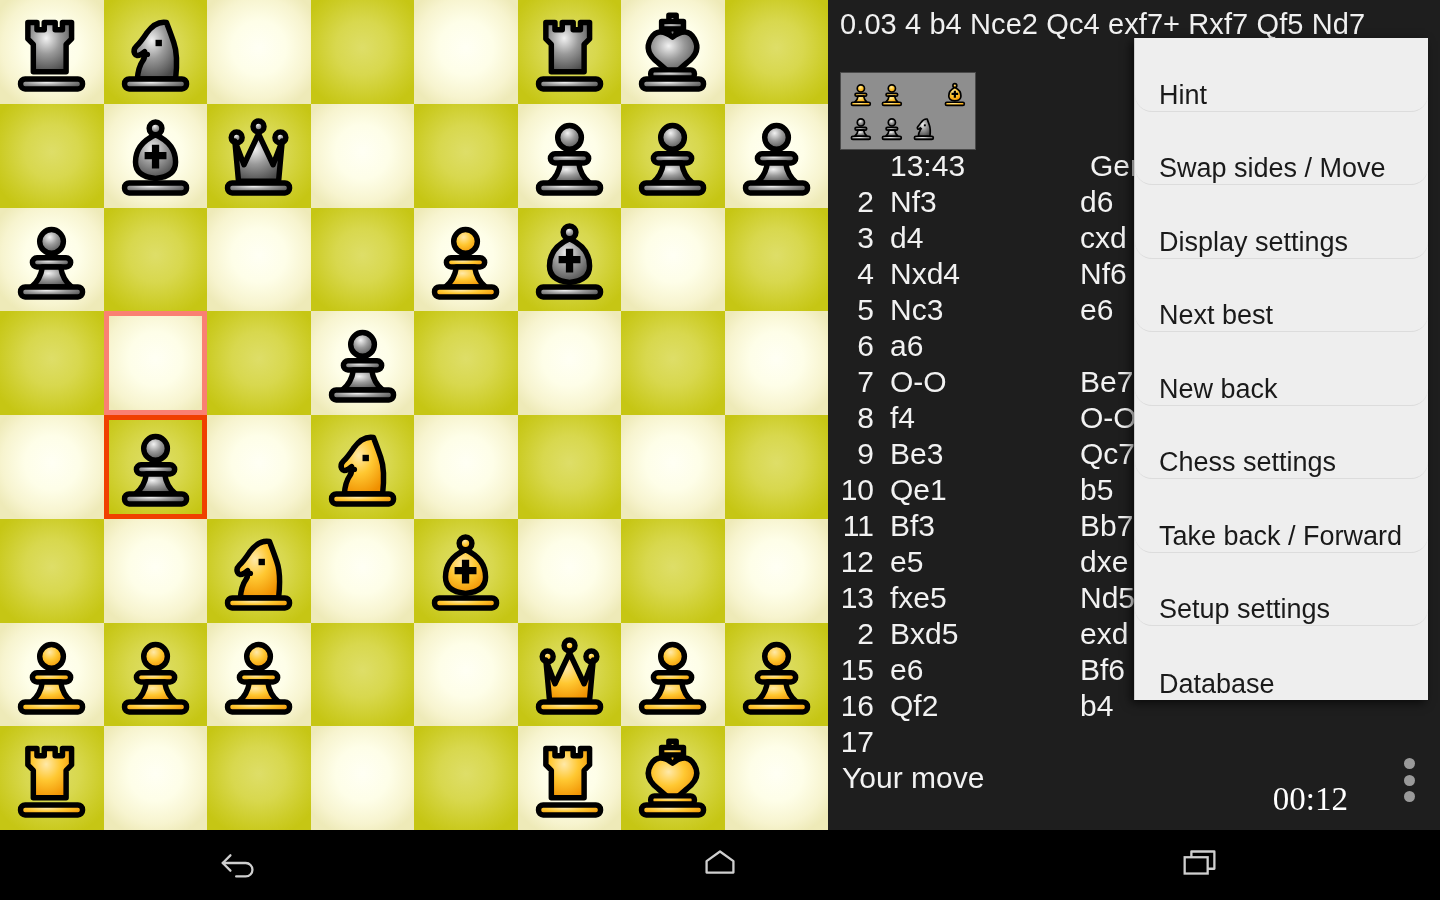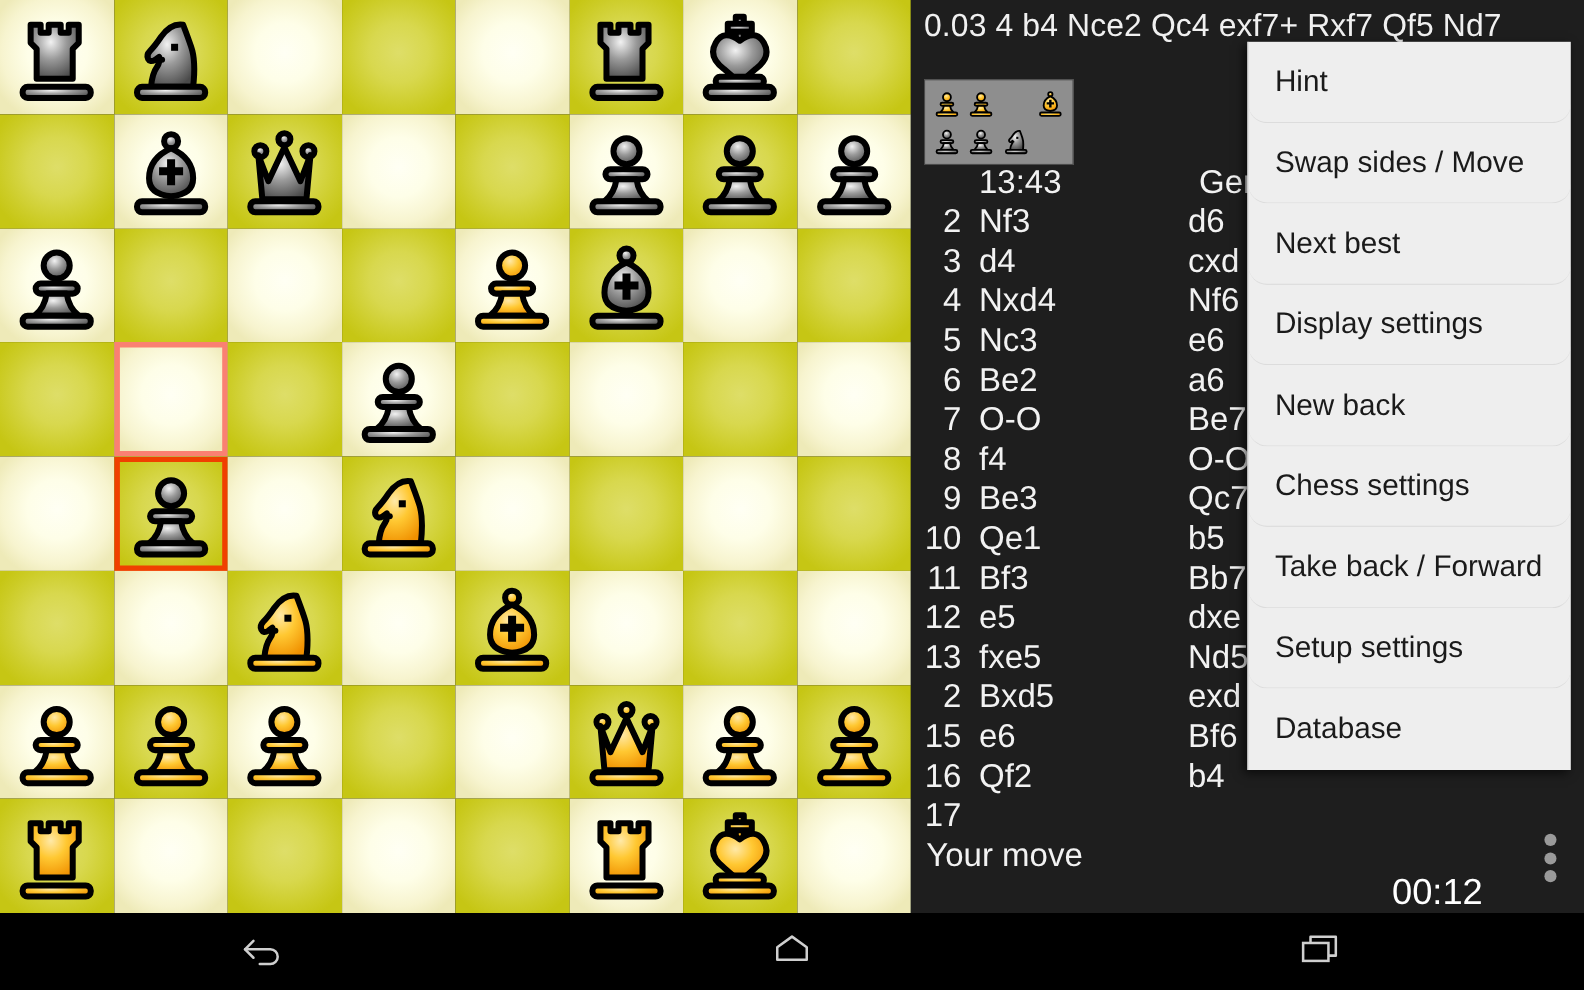--- a/index.html
+++ b/index.html
@@ -39,30 +39,30 @@
   #movelist { position:absolute; left:8px; top:148px; width:604px; height:650px;
               font-size:30px; line-height:36px; color:#f2f2f2; }
   .mrow { display:flex; height:36px; align-items:center; white-space:nowrap; }
   .mnum   { width:54px; text-align:right; padding-right:16px; }
   .mwhite { width:190px; }
   .mblack { width:200px; }
   .mhead-name { width:190px; }
   .mhead-time { width:200px; }
   .status { padding-left:6px; }
 
-  #clock { position:absolute; right:92px; bottom:0; font-size:33px; color:#ffffff; }
+  #clock { position:absolute; right:92px; bottom:12px; font-size:33px; color:#ffffff;font-family:Liberation Serif, serif; }
   #overflow-dots { position:absolute; right:24px; bottom:28px; width:12px; height:44px;
                    display:flex; flex-direction:column; justify-content:space-between; }
   #overflow-dots span { display:block; width:11px; height:11px; border-radius:50%; background:#9a9a9a; }
 
   
   #menu { position:absolute; left:1134px; top:38px; width:294px;
           background:#eeeeee; box-shadow: -3px 3px 9px rgba(0,0,0,.65);
           border-left:1px solid #cfcfcf; overflow:hidden; }
-  .mi { height:73.5px; display:flex; align-items:center; padding-left:24px;
+  .mi { height:73.5px; display:flex; align-items:flex-end; padding-left:24px;
         font-size:27px; color:#1a1a1a; border-bottom:1px solid #dcdcdc;border-radius:17px; }
   .mi:last-child { border-bottom:none; }
 
   
   #navbar { position:absolute; left:0; top:830px; width:1440px; height:70px; background:#000;
             display:flex; align-items:center; justify-content:space-around; }
   #navbar .navbtn { width:120px; height:70px; display:flex; align-items:center; justify-content:center; }
   #navbar svg { stroke:#cfcfcf; fill:none; stroke-width:2.4; }
 </style>
 </head>
@@ -935,21 +935,20 @@
           <div class="mwhite">Nxd4</div>
           <div class="mblack">Nf6</div>
         </div>
         <div class="mrow">
           <div class="mnum">5</div>
           <div class="mwhite">Nc3</div>
           <div class="mblack">e6</div>
         </div>
         <div class="mrow">
           <div class="mnum">6</div>
-          <div class="mwhite">Be2</div>
           <div class="mblack">a6</div>
         </div>
         <div class="mrow">
           <div class="mnum">7</div>
           <div class="mwhite">O-O</div>
           <div class="mblack">Be7</div>
         </div>
         <div class="mrow">
           <div class="mnum">8</div>
           <div class="mwhite">f4</div>
@@ -1015,24 +1014,24 @@
   </div>
 
   <div id="menu">
       <div class="mi">
         <span>Hint</span>
       </div>
       <div class="mi">
         <span>Swap sides / Move</span>
       </div>
       <div class="mi">
-        <span>Next best</span>
+        <span>Display settings</span>
       </div>
       <div class="mi">
-        <span>Display settings</span>
+        <span>Next best</span>
       </div>
       <div class="mi">
         <span>New back</span>
       </div>
       <div class="mi">
         <span>Chess settings</span>
       </div>
       <div class="mi">
         <span>Take back / Forward</span>
       </div>

